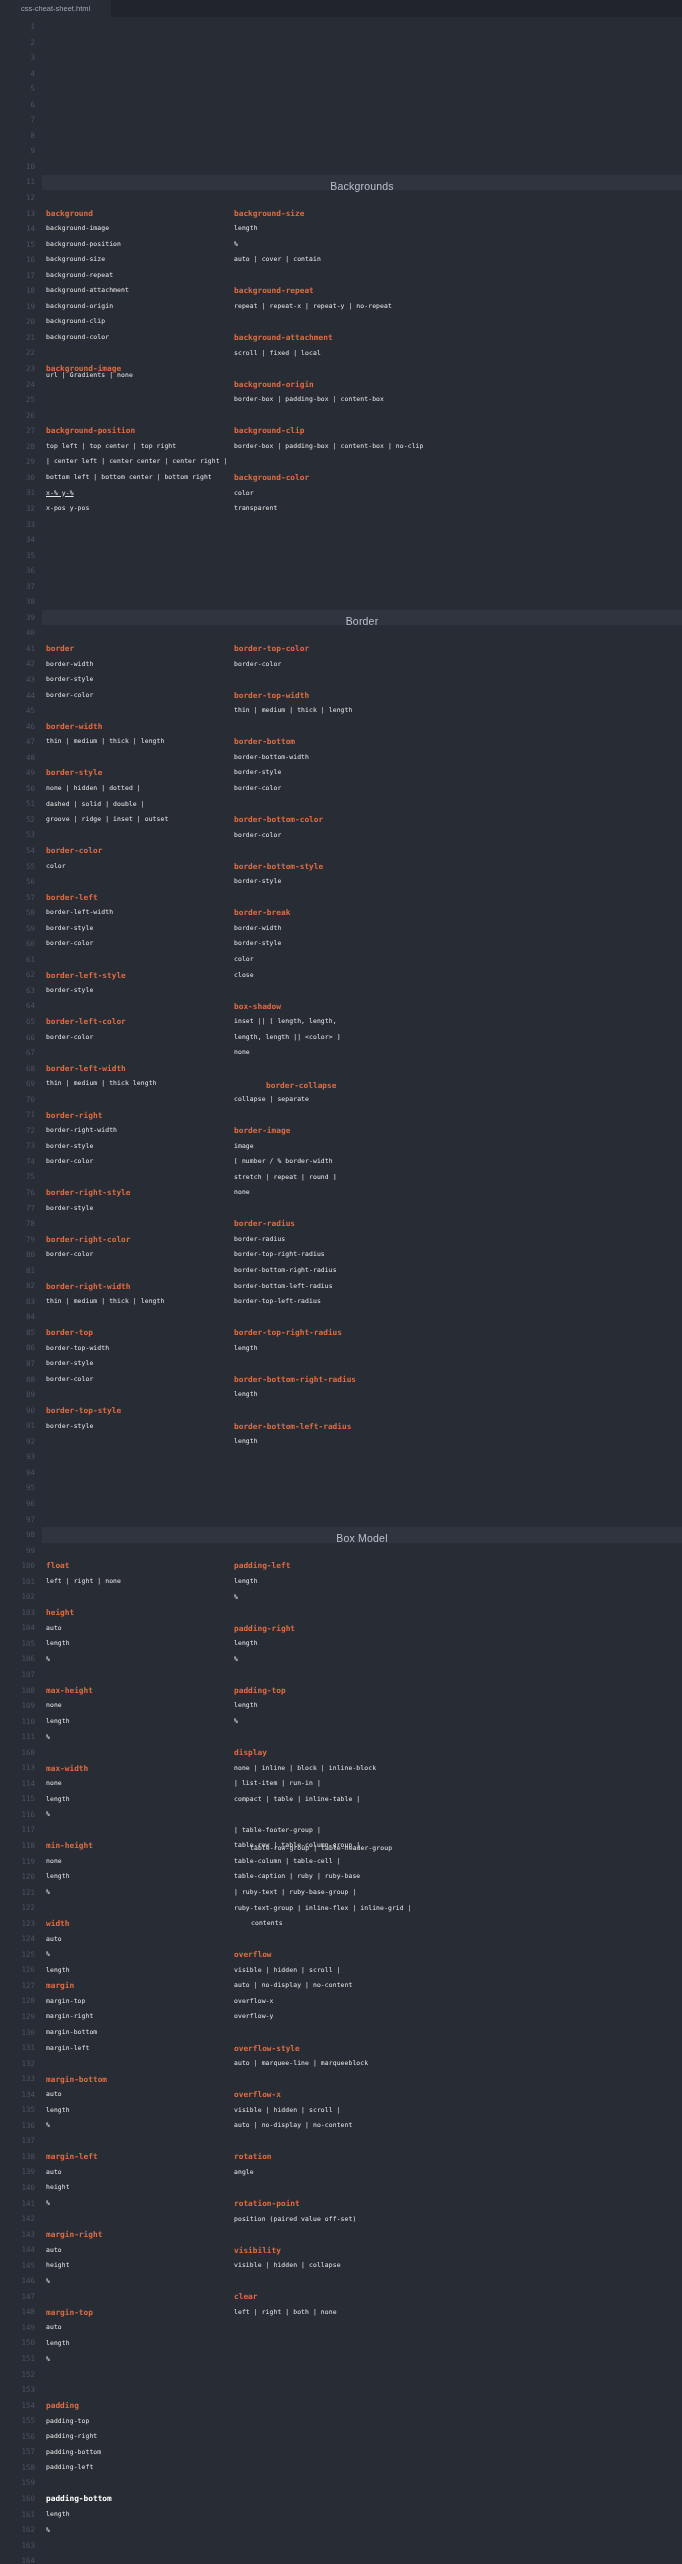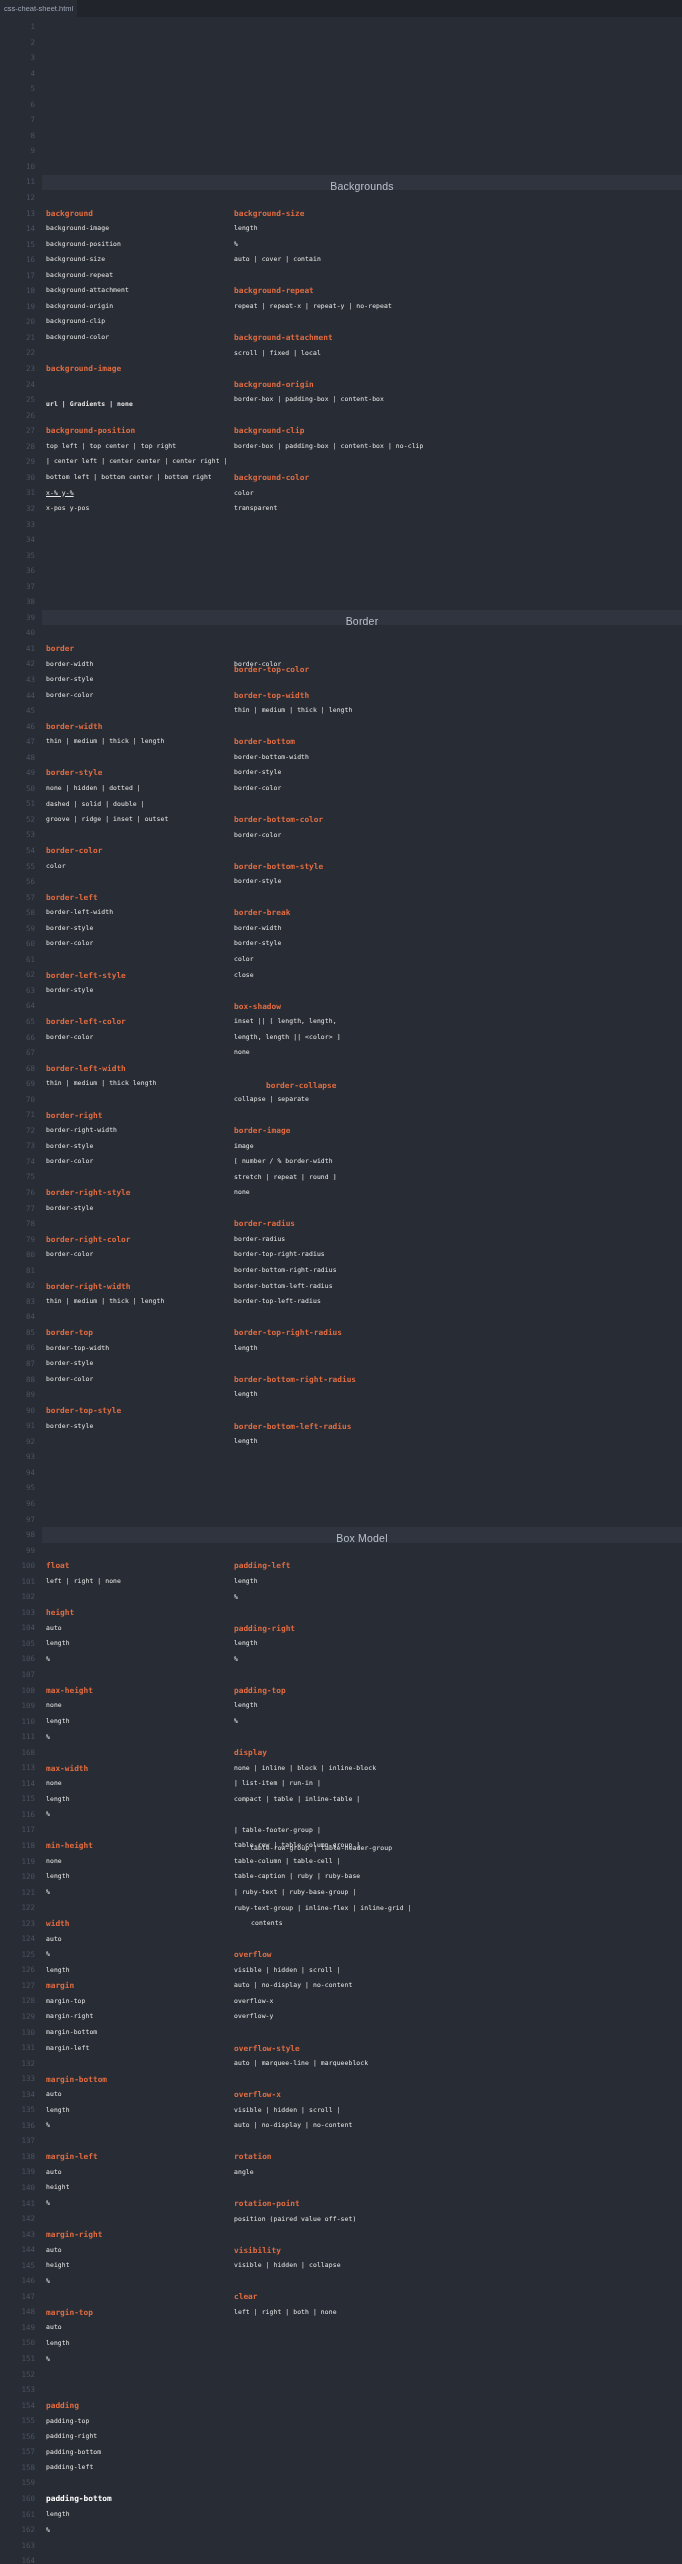--- a/index.html
+++ b/index.html
@@ -25,21 +25,21 @@
     height: 17px;
     background: #21252b;
     display: flex;
     align-items: stretch;
   }
   .tab {
     background: #282c34;
     color: #9da5b4;
     font-family: "Liberation Sans", sans-serif;
     font-size: 7.5px;
-    padding: 0 4px;
+    padding: 0 21px;
     display: flex;
     align-items: center;
     white-space: nowrap;
     border-right: 1px solid #21252b;
   }
 
   
   .editor {
     position: absolute;
     top: 17px; left: 0;
@@ -324,21 +324,21 @@
       <div class="col col-left prop" style="top: 186.6px;">background</div>
       <div class="col col-left val" style="top: 202.15px;">background-image</div>
       <div class="col col-left val" style="top: 217.7px;">background-position</div>
       <div class="col col-left val" style="top: 233.25px;">background-size</div>
       <div class="col col-left val" style="top: 248.8px;">background-repeat</div>
       <div class="col col-left val" style="top: 264.35px;">background-attachment</div>
       <div class="col col-left val" style="top: 279.9px;">background-origin</div>
       <div class="col col-left val" style="top: 295.45px;">background-clip</div>
       <div class="col col-left val" style="top: 311px;">background-color</div>
       <div class="col col-left prop" style="top: 342.1px;">background-image</div>
-      <div class="col col-left val" style="top: 378px; font-weight: bold;">url | Gradients | none</div>
+      <div class="col col-left val" style="top: 349px;">url | Gradients | none</div>
       <div class="col col-left prop" style="top: 404.3px;">background-position</div>
       <div class="col col-left val" style="top: 419.85px;">top left | top center | top right</div>
       <div class="col col-left val" style="top: 435.4px;">| center left | center center | center right |</div>
       <div class="col col-left val" style="top: 450.95px;">bottom left | bottom center | bottom right</div>
       <div class="col col-left val" style="top: 466.5px; text-decoration: underline;">x-% y-%</div>
       <div class="col col-left val" style="top: 482.05px;">x-pos y-pos</div>
       <div class="col col-right prop" style="top: 186.6px;">background-size</div>
       <div class="col col-right val" style="top: 202.15px;">length</div>
       <div class="col col-right val" style="top: 217.7px;">%</div>
       <div class="col col-right val" style="top: 233.25px;">auto | cover | contain</div>
@@ -385,21 +385,21 @@
       <div class="col col-left prop" style="top: 1212.9px;">border-right-color</div>
       <div class="col col-left val" style="top: 1228.45px;">border-color</div>
       <div class="col col-left prop" style="top: 1259.55px;">border-right-width</div>
       <div class="col col-left val" style="top: 1275.1px;">thin | medium | thick | length</div>
       <div class="col col-left prop" style="top: 1306.2px;">border-top</div>
       <div class="col col-left val" style="top: 1321.75px;">border-top-width</div>
       <div class="col col-left val" style="top: 1337.3px;">border-style</div>
       <div class="col col-left val" style="top: 1352.85px;">border-color</div>
       <div class="col col-left prop" style="top: 1383.95px;">border-top-style</div>
       <div class="col col-left val" style="top: 1399.5px;">border-style</div>
-      <div class="col col-right prop" style="top: 622px; margin-top: 21px;">border-top-color</div>
+      <div class="col col-right prop" style="top: 622px;">border-top-color</div>
       <div class="col col-right val" style="top: 637.55px;">border-color</div>
       <div class="col col-right prop" style="top: 668.65px;">border-top-width</div>
       <div class="col col-right val" style="top: 684.2px;">thin | medium | thick | length</div>
       <div class="col col-right prop" style="top: 715.3px;">border-bottom</div>
       <div class="col col-right val" style="top: 730.85px;">border-bottom-width</div>
       <div class="col col-right val" style="top: 746.4px;">border-style</div>
       <div class="col col-right val" style="top: 761.95px;">border-color</div>
       <div class="col col-right prop" style="top: 793.05px;">border-bottom-color</div>
       <div class="col col-right val" style="top: 808.6px;">border-color</div>
       <div class="col col-right prop" style="top: 839.7px;">border-bottom-style</div>

